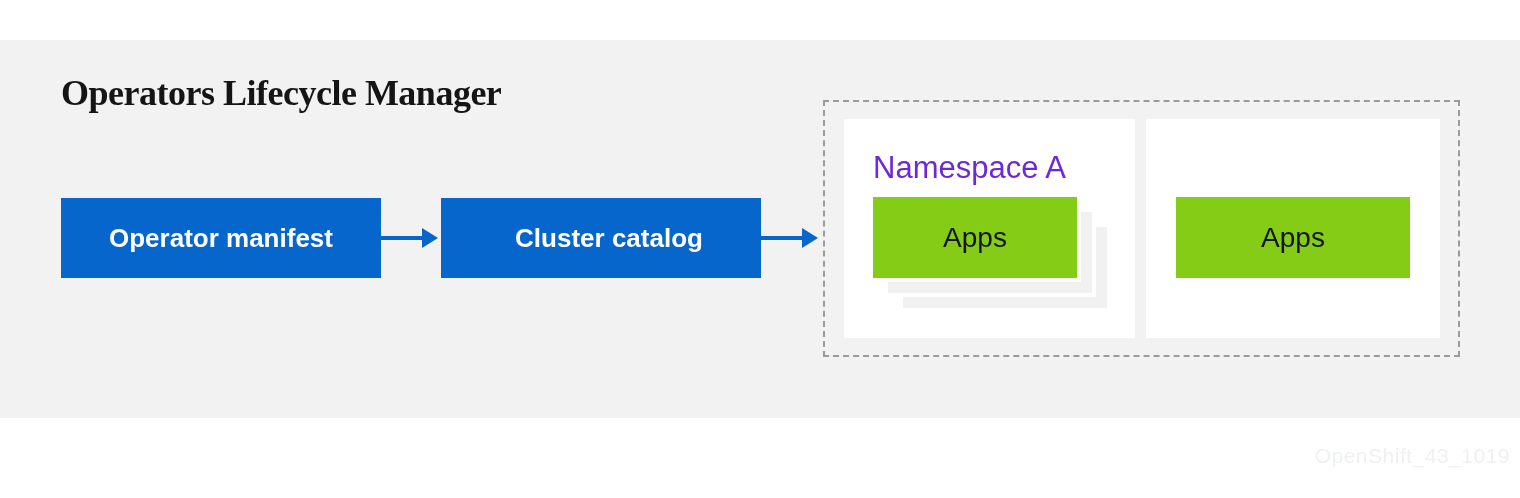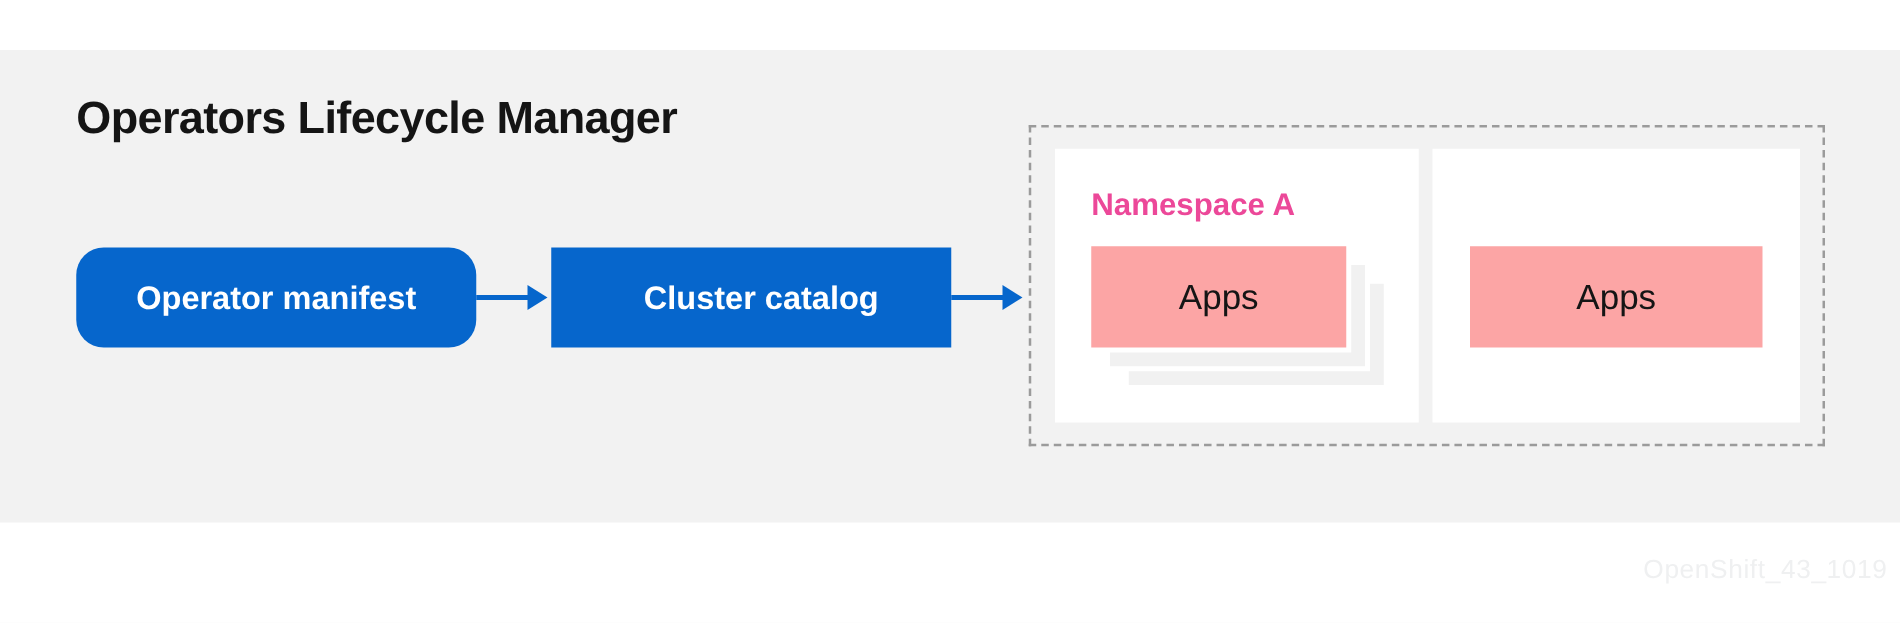--- a/index.html
+++ b/index.html
@@ -26,20 +26,21 @@
   .page-title {
     position: absolute;
     left: 61px;
     top: 74px;
     font-size: 36px;
     font-weight: 700;
     letter-spacing: -0.5px;
     line-height: 1.1;
     color: #151515;
     white-space: nowrap;
+    font-family: Liberation Serif, serif;
   }
   .page-subtitle {
     position: absolute;
     left: 61px;
     top: 114px;
     font-size: 33px;
     font-weight: 400;
     line-height: 1.1;
     color: #1f1f1f;
     white-space: nowrap;
@@ -53,21 +54,21 @@
     display: flex;
     align-items: center;
     justify-content: center;
   }
   .flow-node .node-label {
     color: #ffffff;
     font-size: 26px;
     font-weight: 700;
     white-space: nowrap;
   }
-  .node-1 { left: 61px; border-radius: 22px; }
+  .node-1 { left: 61px; }
   .node-2 { left: 441px; padding-left: 16px; }
   .arrow-shaft {
     position: absolute;
     top: 236px;
     height: 4px;
     background: #0666cc;
   }
   .arrow-head {
     position: absolute;
     top: 228px;
@@ -94,32 +95,32 @@
     position: absolute;
     top: 119px;
     height: 219px;
     background: #ffffff;
   }
   .card-a { left: 844px; width: 291px; }
   .card-b { left: 1146px; width: 294px; }
   .namespace-title {
     position: absolute;
     top: 150px;
-    font-size: 25px;
-    font-weight: 700;
-    color: #ec4899;
+    font-size: 31px;
+    font-weight: 400;
+    color: #6d28d9;
     white-space: nowrap;
   }
   .ns-title-a { left: 873px; }
   .ns-title-b { left: 1178px; }
   .apps-box {
     position: absolute;
     top: 197px;
     height: 81px;
-    background: #fca5a5;
+    background: #84cc16;
     display: flex;
     align-items: center;
     justify-content: center;
   }
   .apps-box .apps-label {
     font-size: 28px;
     font-weight: 400;
     color: #151515;
   }
   .apps-a {

